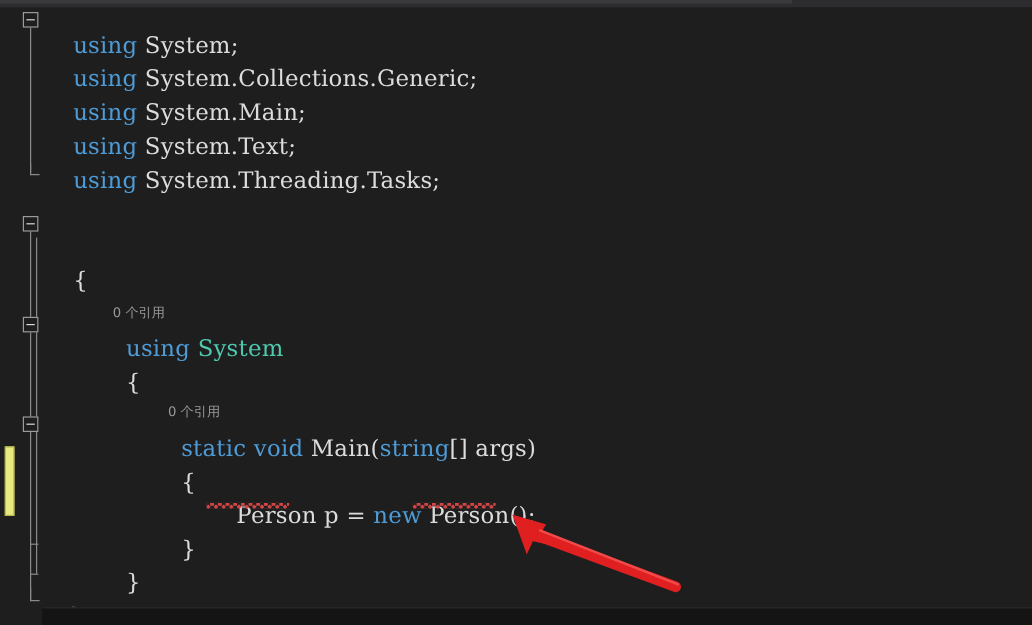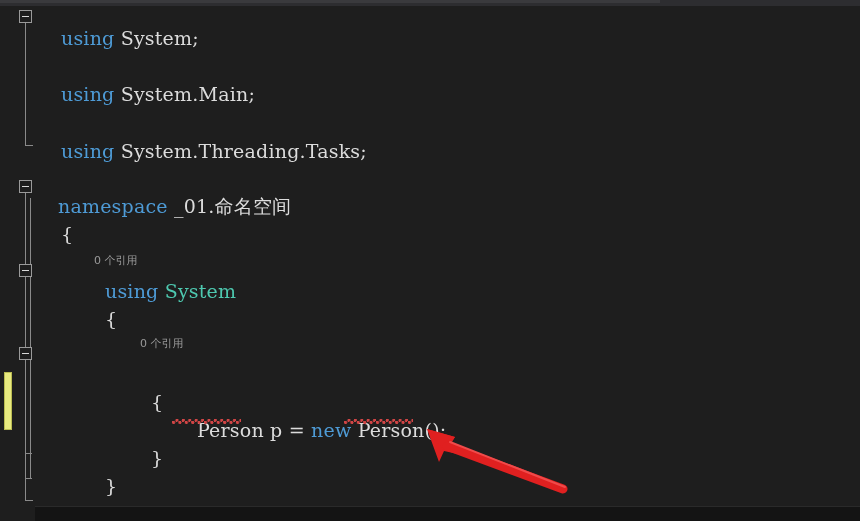--- a/index.html
+++ b/index.html
@@ -151,33 +151,36 @@
 
   <div class="collapse-box" style="left:19px; top:10px;"></div>
   <div class="collapse-box" style="left:19px; top:180px;"></div>
   <div class="collapse-box" style="left:19px; top:264px;"></div>
   <div class="collapse-box" style="left:19px; top:347px;"></div>
 
   <div class="line" style="left:36px; top:8px;">
     <span class="kw">using</span><span class="plain"> System;</span>
   </div>
 
+  <div class="line" style="left:36px; top:36px;">
+    <span class="kw">using</span><span class="plain"> System.Collections.Generic;</span>
+  </div>
 
   <div class="line" style="left:36px; top:64px;">
     <span class="kw">using</span><span class="plain"> System.Main;</span>
   </div>
 
+  <div class="line" style="left:36px; top:92px;">
+    <span class="kw">using</span><span class="plain"> System.Text;</span>
+  </div>
 
   <div class="line" style="left:36px; top:121px;">
     <span class="kw">using</span><span class="plain"> System.Threading.Tasks;</span>
   </div>
 
-  <div class="line" style="left:33px; top:176px;">
-    <span class="kw">namespace</span><span class="plain"> </span><span class="plain">_01.命名空间</span>
-  </div>
 
   <div class="line" style="left:36px; top:204px;">
     <span class="plain">{</span>
   </div>
 
   <div class="lens" style="left:80px; top:234px;">
     <span>0 个引用</span>
   </div>
 
   <div class="line" style="left:80px; top:261px;">
@@ -185,20 +188,23 @@
   </div>
 
   <div class="line" style="left:80px; top:289px;">
     <span class="plain">{</span>
   </div>
 
   <div class="lens" style="left:126px; top:317px;">
     <span>0 个引用</span>
   </div>
 
+  <div class="line" style="left:126px; top:344px;">
+    <span class="kw">static</span><span class="plain"> </span><span class="kw">void</span><span class="plain"> Main(</span><span class="kw">string</span><span class="plain">[] args)</span>
+  </div>
 
   <div class="line" style="left:126px; top:372px;">
     <span class="plain">{</span>
   </div>
 
   <div class="line" style="left:172px; top:400px;">
     <span class="plain">Person p = </span><span class="kw">new</span><span class="plain"> Person();</span>
   </div>
 
   <div class="squiggle" style="left:172px; top:419px; width:69px;"></div>

